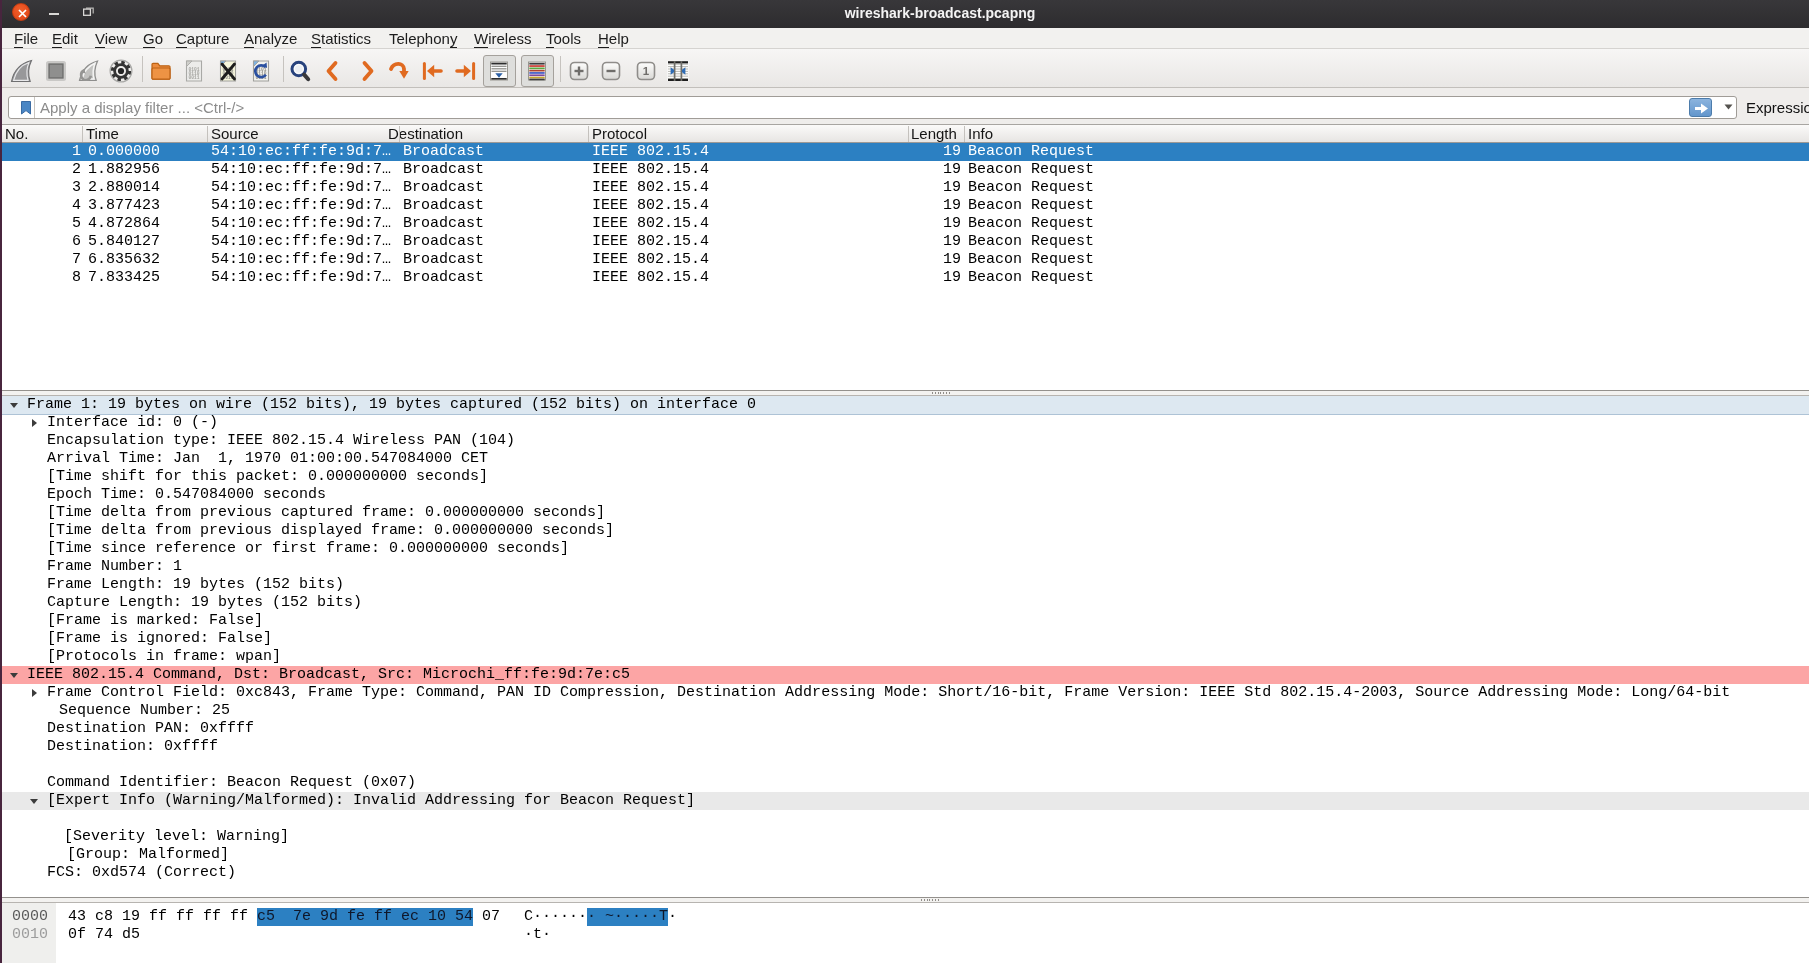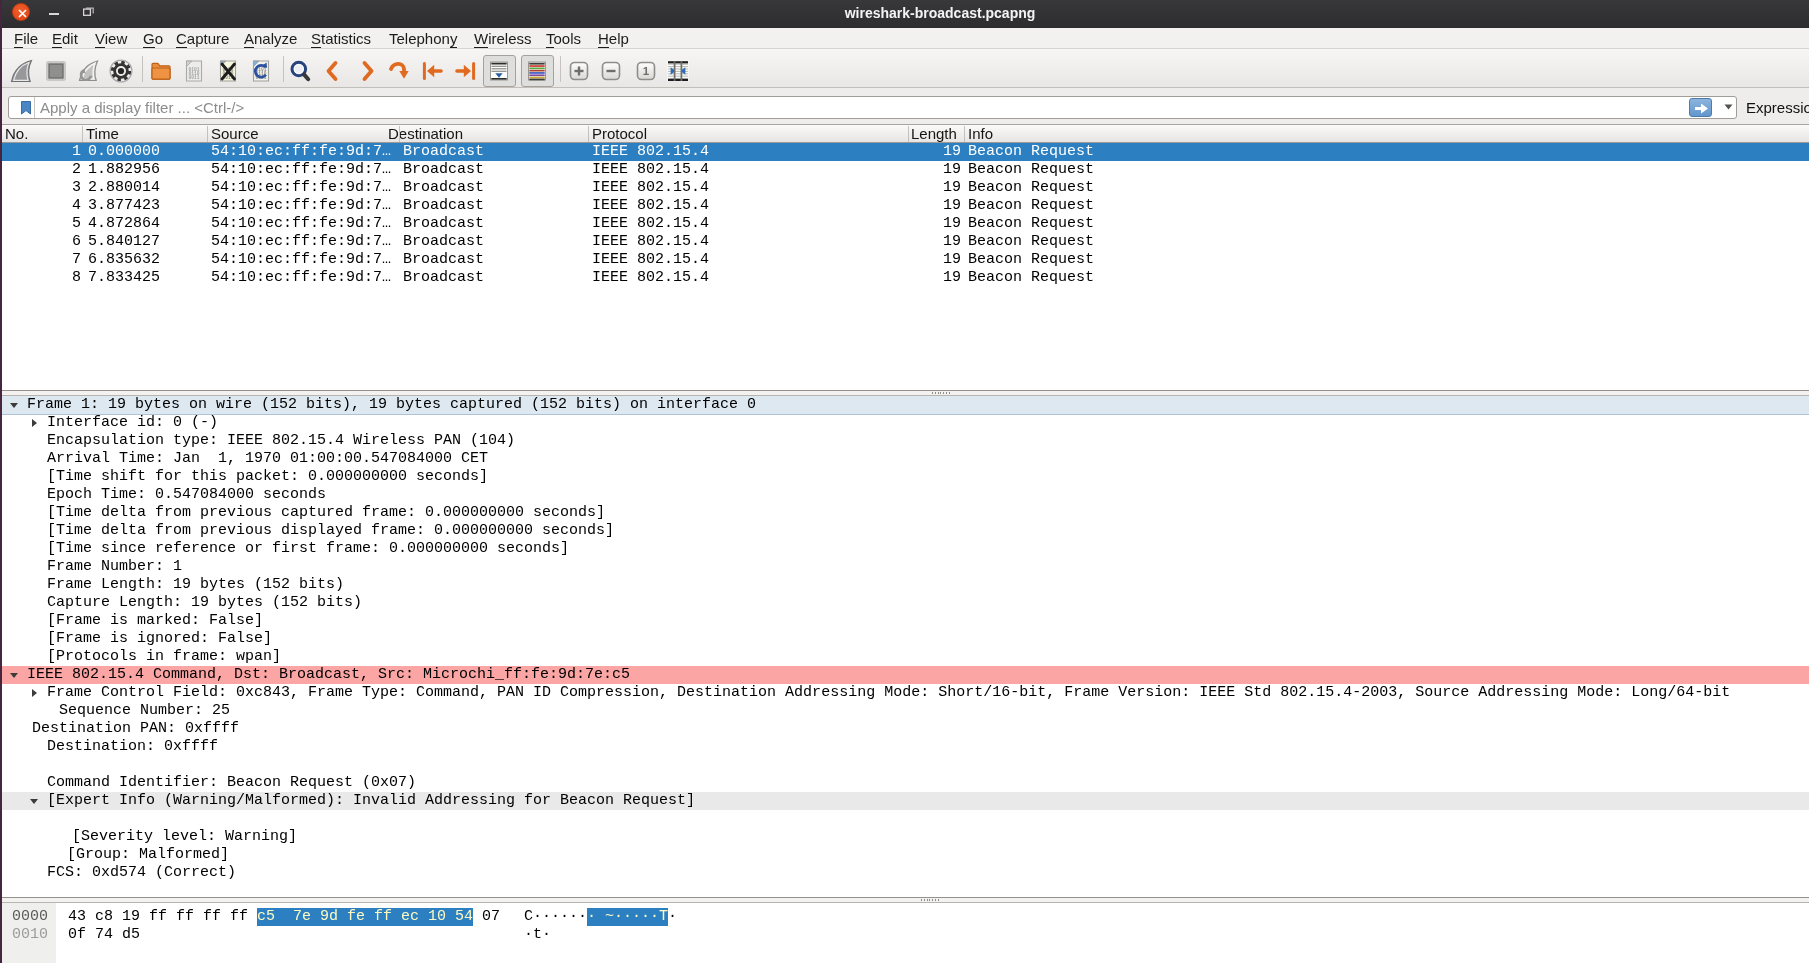--- a/index.html
+++ b/index.html
@@ -42,21 +42,21 @@
 .hlyellow{background:#fca5a5}
 .hlgray{background:#e9e9e9}
 .tri{position:absolute;width:0;height:0}
 .trid{border-left:4.5px solid transparent;border-right:4.5px solid transparent;border-top:5.5px solid #3c3c3c;top:7px}
 .trir{border-top:4.5px solid transparent;border-bottom:4.5px solid transparent;border-left:5.5px solid #3c3c3c;top:5px}
 
 #hexpane{left:0;top:903px;width:1809px;height:60px;background:#fff}
 #hexoffcol{position:absolute;left:0;top:0;width:56px;height:60px;background:#efefed}
 .hrow{position:absolute;left:0;width:1809px;height:18px;font-family:"Liberation Mono", monospace;font-size:15px;line-height:18px;white-space:pre}
 .hrow span{position:absolute;top:0;line-height:18px}
-.hexsel{background:#2c80c2;color:#fef9c3}
+.hexsel{background:#2c80c2;color:#0f172a}
 #leftborder{left:0;top:0;width:2px;height:963px;background:#48253e}
 </style></head>
 <body>
 <div id="app">
 <div id="titlebar" class="abs">
   <div id="closebtn" class="abs">
         <svg style="position:absolute;left:3.5px;top:3.5px" width="11" height="11" viewBox="0 0 11 11">
           <path d="M2,2 L9,9 M9,2 L2,9" stroke="#fff" stroke-width="1.7" stroke-linecap="butt"></path>
         </svg>
       </div>
@@ -292,25 +292,25 @@
 <div class="drow" style="top:144px"><span style="position:absolute;left:47px">[Time since reference or first frame: 0.000000000 seconds]</span></div>
 <div class="drow" style="top:162px"><span style="position:absolute;left:47px">Frame Number: 1</span></div>
 <div class="drow" style="top:180px"><span style="position:absolute;left:47px">Frame Length: 19 bytes (152 bits)</span></div>
 <div class="drow" style="top:198px"><span style="position:absolute;left:47px">Capture Length: 19 bytes (152 bits)</span></div>
 <div class="drow" style="top:216px"><span style="position:absolute;left:47px">[Frame is marked: False]</span></div>
 <div class="drow" style="top:252px"><span style="position:absolute;left:47px">[Protocols in frame: wpan]</span></div>
 <div class="drow" style="top:234px"><span style="position:absolute;left:47px">[Frame is ignored: False]</span></div>
 <div class="drow hlyellow" style="top:270px"><i class="tri trid" style="left:10px"></i><span style="position:absolute;left:27px">IEEE 802.15.4 Command, Dst: Broadcast, Src: Microchi_ff:fe:9d:7e:c5</span></div>
 <div class="drow" style="top:288px"><i class="tri trir" style="left:32px"></i><span style="position:absolute;left:47px">Frame Control Field: 0xc843, Frame Type: Command, PAN ID Compression, Destination Addressing Mode: Short/16-bit, Frame Version: IEEE Std 802.15.4-2003, Source Addressing Mode: Long/64-bit</span></div>
 <div class="drow" style="top:306px"><span style="position:absolute;left:59px">Sequence Number: 25</span></div>
-<div class="drow" style="top:324px"><span style="position:absolute;left:32px">Destination PAN: 0xffff</span></div>
+<div class="drow" style="top:324px"><span style="position:absolute;left:47px">Destination PAN: 0xffff</span></div>
 <div class="drow" style="top:342px"><span style="position:absolute;left:47px">Destination: 0xffff</span></div>
 <div class="drow" style="top:378px"><span style="position:absolute;left:47px">Command Identifier: Beacon Request (0x07)</span></div>
 <div class="drow hlgray" style="top:396px"><i class="tri trid" style="left:30px"></i><span style="position:absolute;left:47px">[Expert Info (Warning/Malformed): Invalid Addressing for Beacon Request]</span></div>
-<div class="drow" style="top:432px"><span style="position:absolute;left:72px">[Severity level: Warning]</span></div>
+<div class="drow" style="top:432px"><span style="position:absolute;left:64px">[Severity level: Warning]</span></div>
 <div class="drow" style="top:450px"><span style="position:absolute;left:67px">[Group: Malformed]</span></div>
 <div class="drow" style="top:468px"><span style="position:absolute;left:47px">FCS: 0xd574 (Correct)</span></div>
 </div>
 <div class="splitter abs" style="top:897px">
       <div class="dots" style="left:921px;width:18px"></div>
     </div>
 <div id="hexpane" class="abs">
       <div id="hexoffcol"></div>
 <div class="hrow" style="top:5px"><span style="left:12px;color:#5a5a5a">0000</span><span style="left:68px">43 c8 19 ff ff ff ff </span><span style="left:257px" class="hexsel">c5  7e 9d fe ff ec 10 54</span><span style="left:473px"> 07</span><span style="left:524px">C······</span><span style="left:587px" class="hexsel">· ~·····T</span><span style="left:668px">·</span></div>
 <div class="hrow" style="top:23px"><span style="left:12px;color:#9c9c9c">0010</span><span style="left:68px">0f 74 d5</span><span style="left:524px">·t·</span></div>

